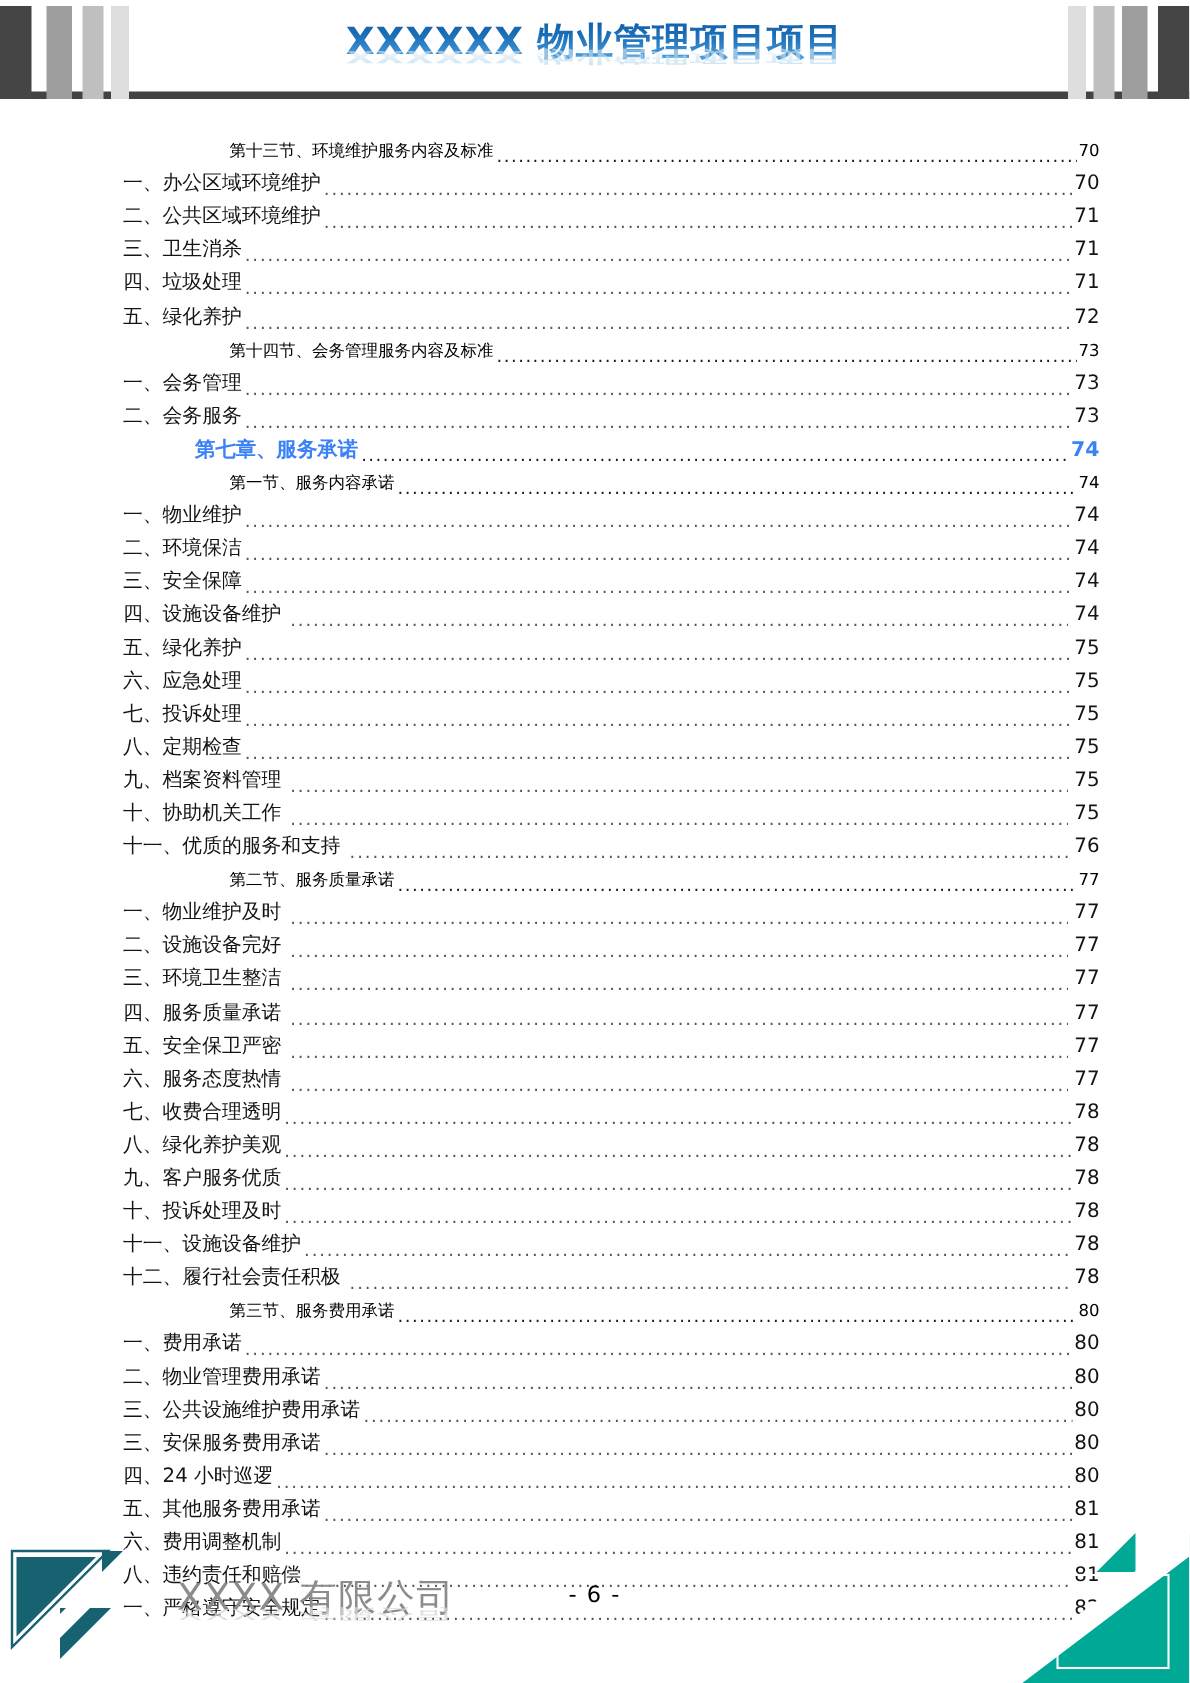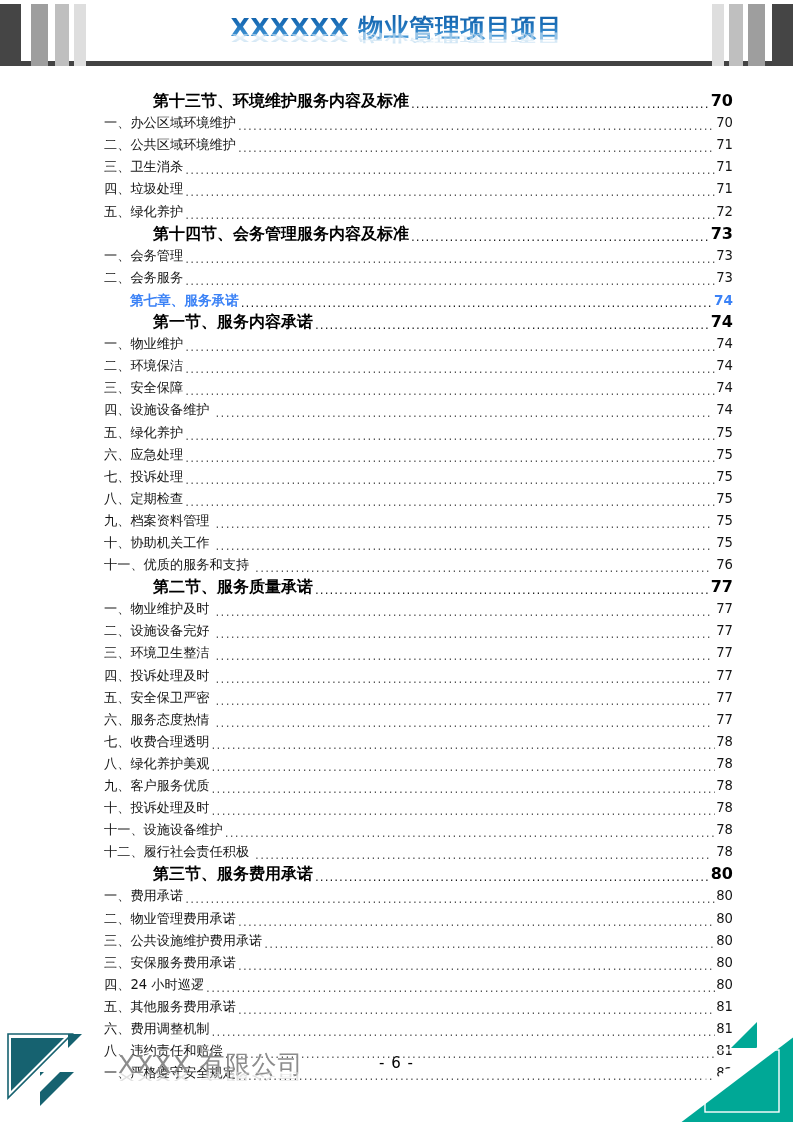--- a/index.html
+++ b/index.html
@@ -134,28 +134,28 @@
     font-weight: bold;
     font-size: 13.6px;
     color: #3b82f6;
   }
   .lvl-chapter .toc-dots::before { color: #1c1c1c; letter-spacing: 1.0px; }
 
   
   .lvl-section { padding-left: 153px; padding-right: 60px; }
   .lvl-section .toc-label,
   .lvl-section .toc-page {
-    font-weight: bold;
-    font-size: 16px;
+    font-weight: normal;
+    font-size: 11px;
     color: #000;
   }
   .lvl-section .toc-dots::before { color: #1c1c1c; letter-spacing: 1.0px; }
 
   
-  .lvl-item { padding-left: 104px; padding-right: 60px; }
+  .lvl-item { padding-left: 82px; padding-right: 60px; }
   .lvl-item .toc-label,
   .lvl-item .toc-page {
     font-weight: normal;
     font-size: 13.2px;
     color: #141414;
   }
   .lvl-item .toc-dots::before { color: #565656; letter-spacing: 1.25px; }
   .lvl-item.gap .toc-dots { margin-left: 4px; }
   .lvl-item.gap .toc-page { padding-left: 4px; }
 
@@ -367,21 +367,21 @@
         <span class="toc-label">二、设施设备完好</span>
         <span class="toc-dots"></span>
         <span class="toc-page">77</span>
       </div>
       <div class="toc-row lvl-item gap">
         <span class="toc-label">三、环境卫生整洁</span>
         <span class="toc-dots"></span>
         <span class="toc-page">77</span>
       </div>
       <div class="toc-row lvl-item gap">
-        <span class="toc-label">四、投诉处理及时</span>
+        <span class="toc-label">四、服务质量承诺</span>
         <span class="toc-dots"></span>
         <span class="toc-page">77</span>
       </div>
       <div class="toc-row lvl-item gap">
         <span class="toc-label">五、安全保卫严密</span>
         <span class="toc-dots"></span>
         <span class="toc-page">77</span>
       </div>
       <div class="toc-row lvl-item gap">
         <span class="toc-label">六、服务态度热情</span>

